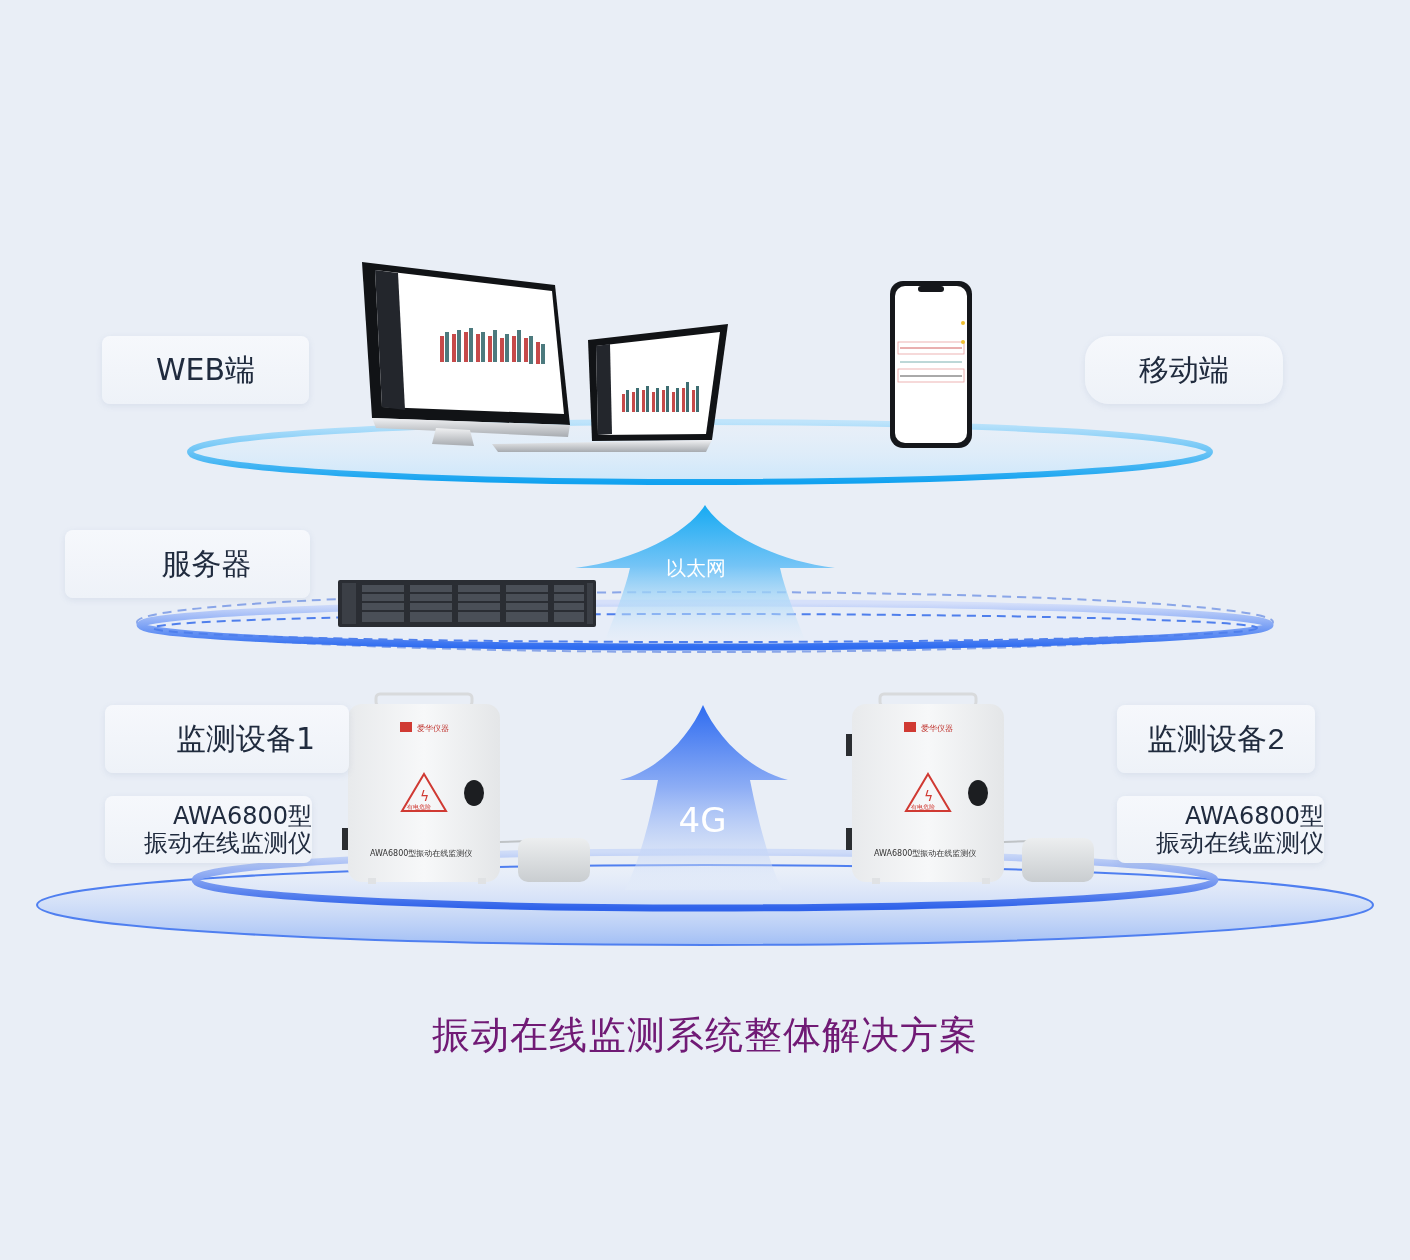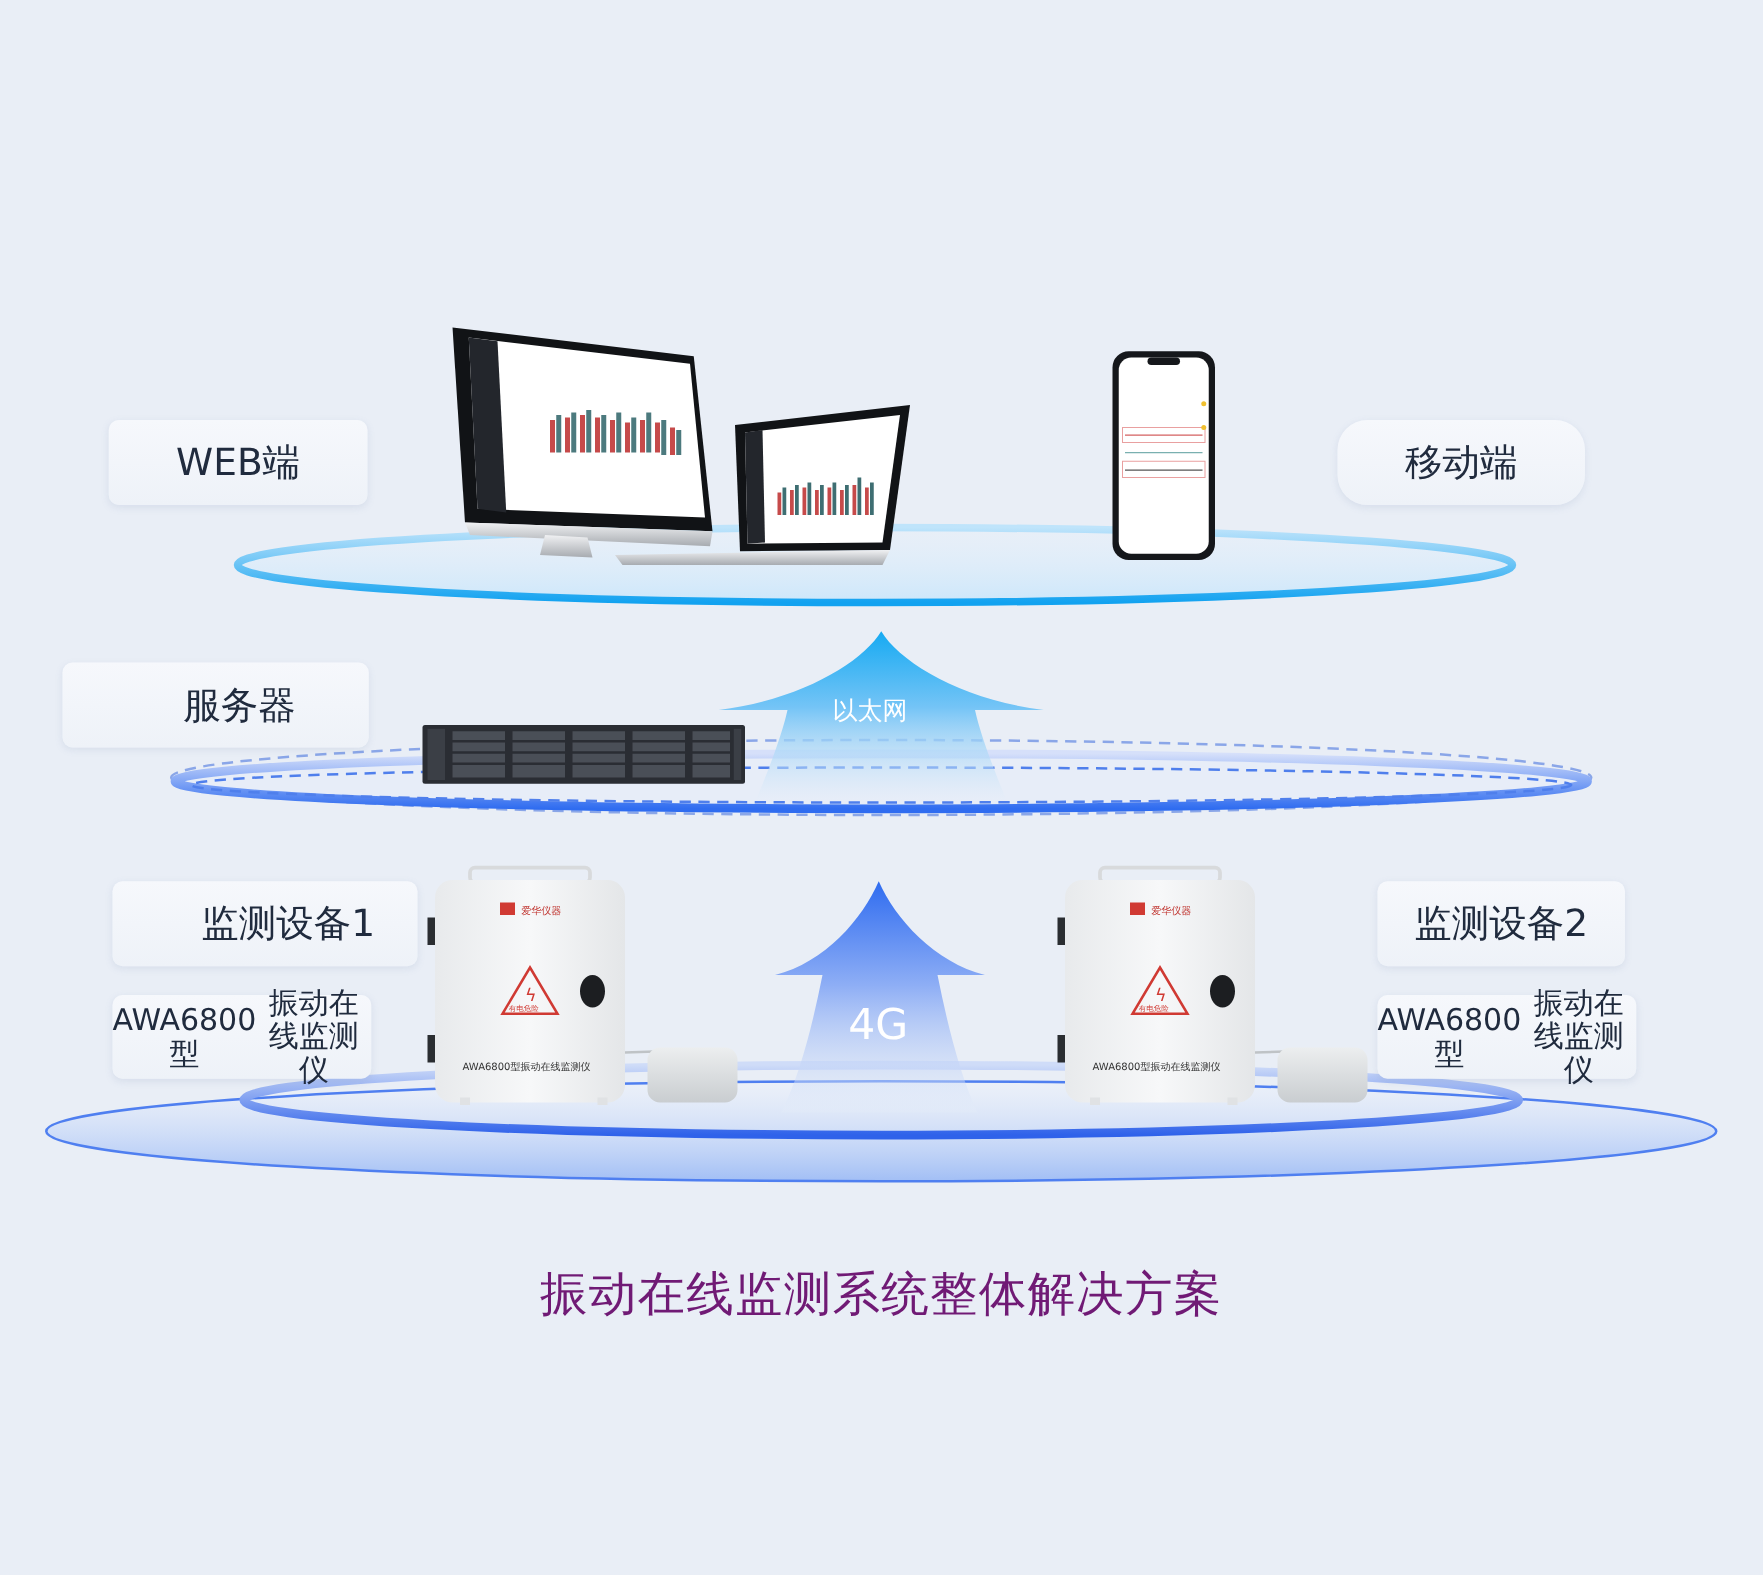--- a/index.html
+++ b/index.html
@@ -1,20 +1,20 @@
 <!DOCTYPE html>
 <html><head>
 <meta charset="utf-8">
 <style>
   html,body{margin:0;padding:0;}
   body{width:1410px;height:1260px;background:#e9eef6;position:relative;overflow:hidden;font-family:"DejaVu Sans","Liberation Sans",sans-serif;color:#1f2a3d;}
   .abs{position:absolute;}
-  .label{position:absolute;background:linear-gradient(180deg,#f6f8fc 0%,#eef2f8 100%);border-radius:8px;box-shadow:0 2px 6px rgba(120,140,180,0.15);display:flex;align-items:center;justify-content:center;text-align:center;color:#202b3e;}
+  .label{position:absolute;background:linear-gradient(180deg,#f6f8fc 0%,#eef2f8 100%);border-radius:8px;box-shadow:0 2px 6px rgba(120,140,180,0.15);display:flex;align-items:center;justify-content:center;text-align:center;color:#202b3e;margin-left:15px;}
   .label.big{font-size:30px;}
-  .label.two{font-size:24px;line-height:27px;}
+  .label.two{flex-direction:column;font-size:24px;line-height:27px;align-items:flex-end;}
   .label.two span{display:block;}
   .title{position:absolute;left:0;width:1410px;top:1010px;text-align:center;font-size:38px;color:#701a75;letter-spacing:1px;}
   svg{position:absolute;left:0;top:0;}
 </style>
 </head>
 <body>
 
 <svg width="1410" height="1260" viewBox="0 0 1410 1260">
   <defs>
     <linearGradient id="topRingFill" x1="0" y1="0" x2="0" y2="1">
@@ -222,21 +222,21 @@
 <div class="label big" style="left:50px;top:530px;width:207px;height:68px;padding-left:38px;">
   <span>服务器</span>
 </div>
 <div class="label big" style="left:90px;top:705px;width:207px;height:68px;padding-left:37px;">
   <span>监测设备1</span>
 </div>
 <div class="label two" style="left:90px;top:796px;width:207px;height:67px;">
   <span>AWA6800型</span>
   <span>振动在线监测仪</span>
 </div>
-<div class="label big" style="left:1102px;top:705px;width:198px;height:68px;">
+<div class="label big" style="left:1102px;top:705px;width:198px;height:68px;font-family:Liberation Mono, monospace;">
   <span>监测设备2</span>
 </div>
 <div class="label two" style="left:1102px;top:796px;width:207px;height:67px;">
   <span>AWA6800型</span>
   <span>振动在线监测仪</span>
 </div>
 
 <div class="title">振动在线监测系统整体解决方案</div>
 
 </body></html>

